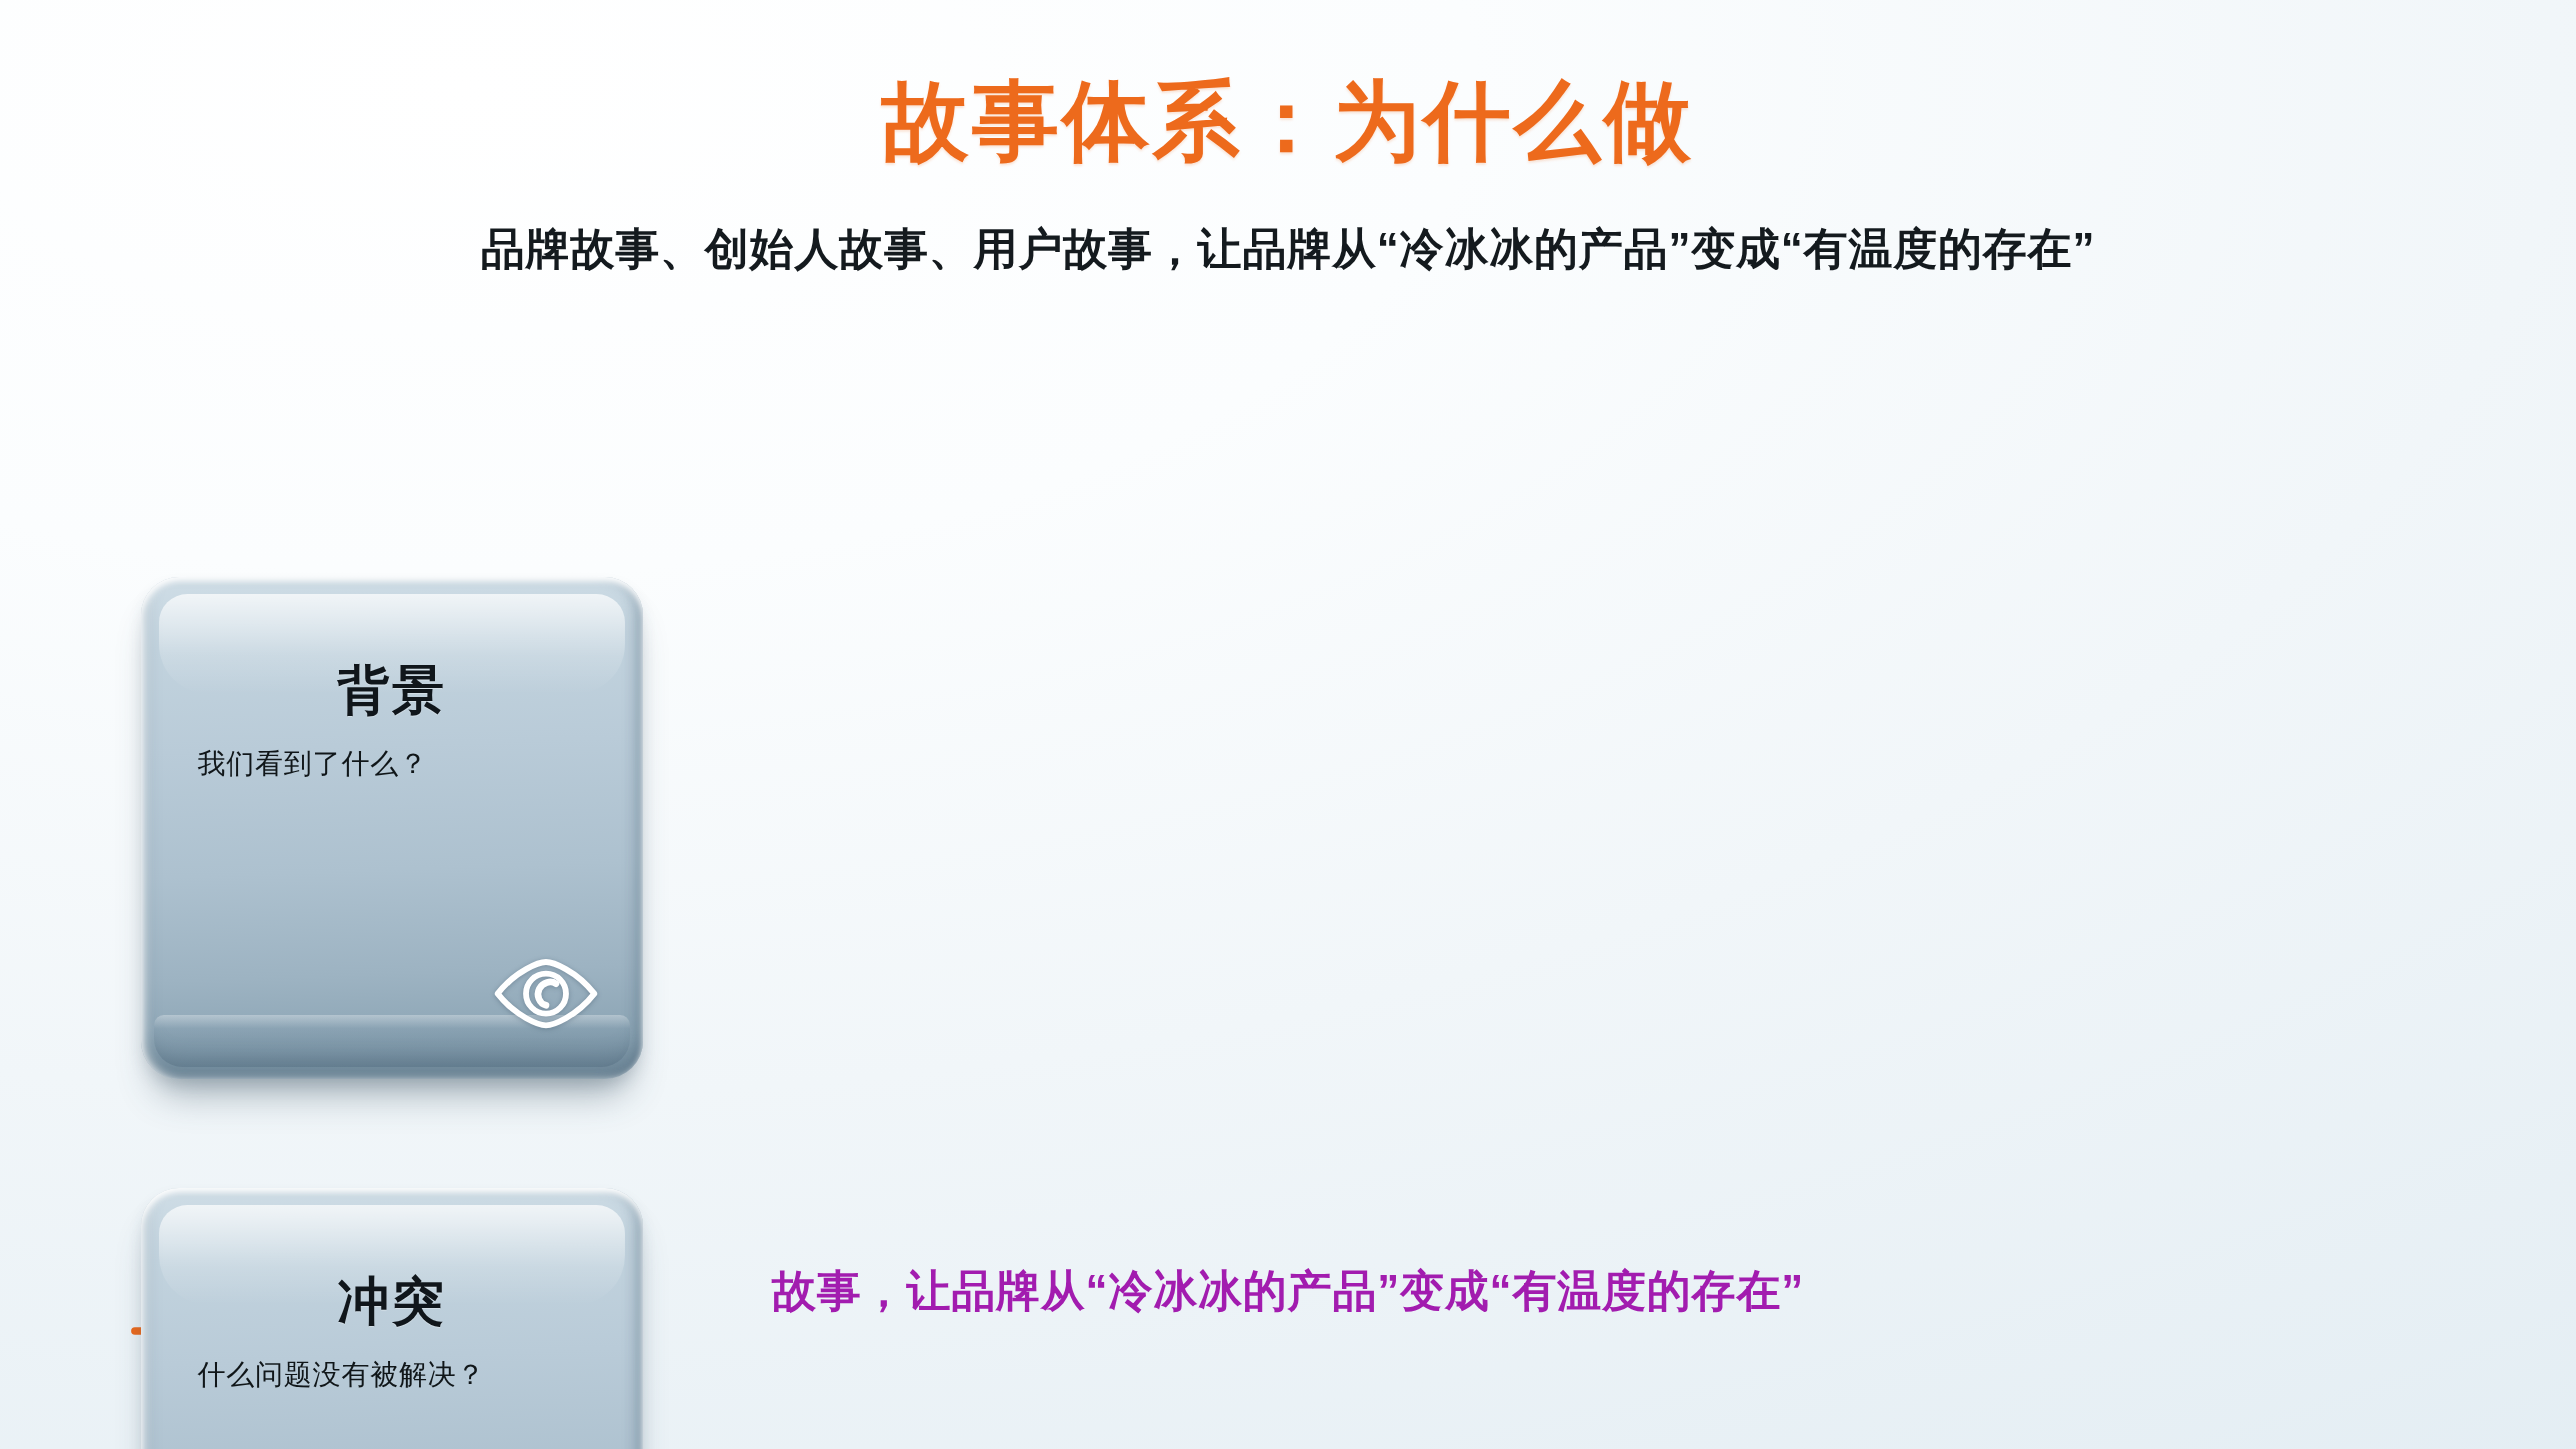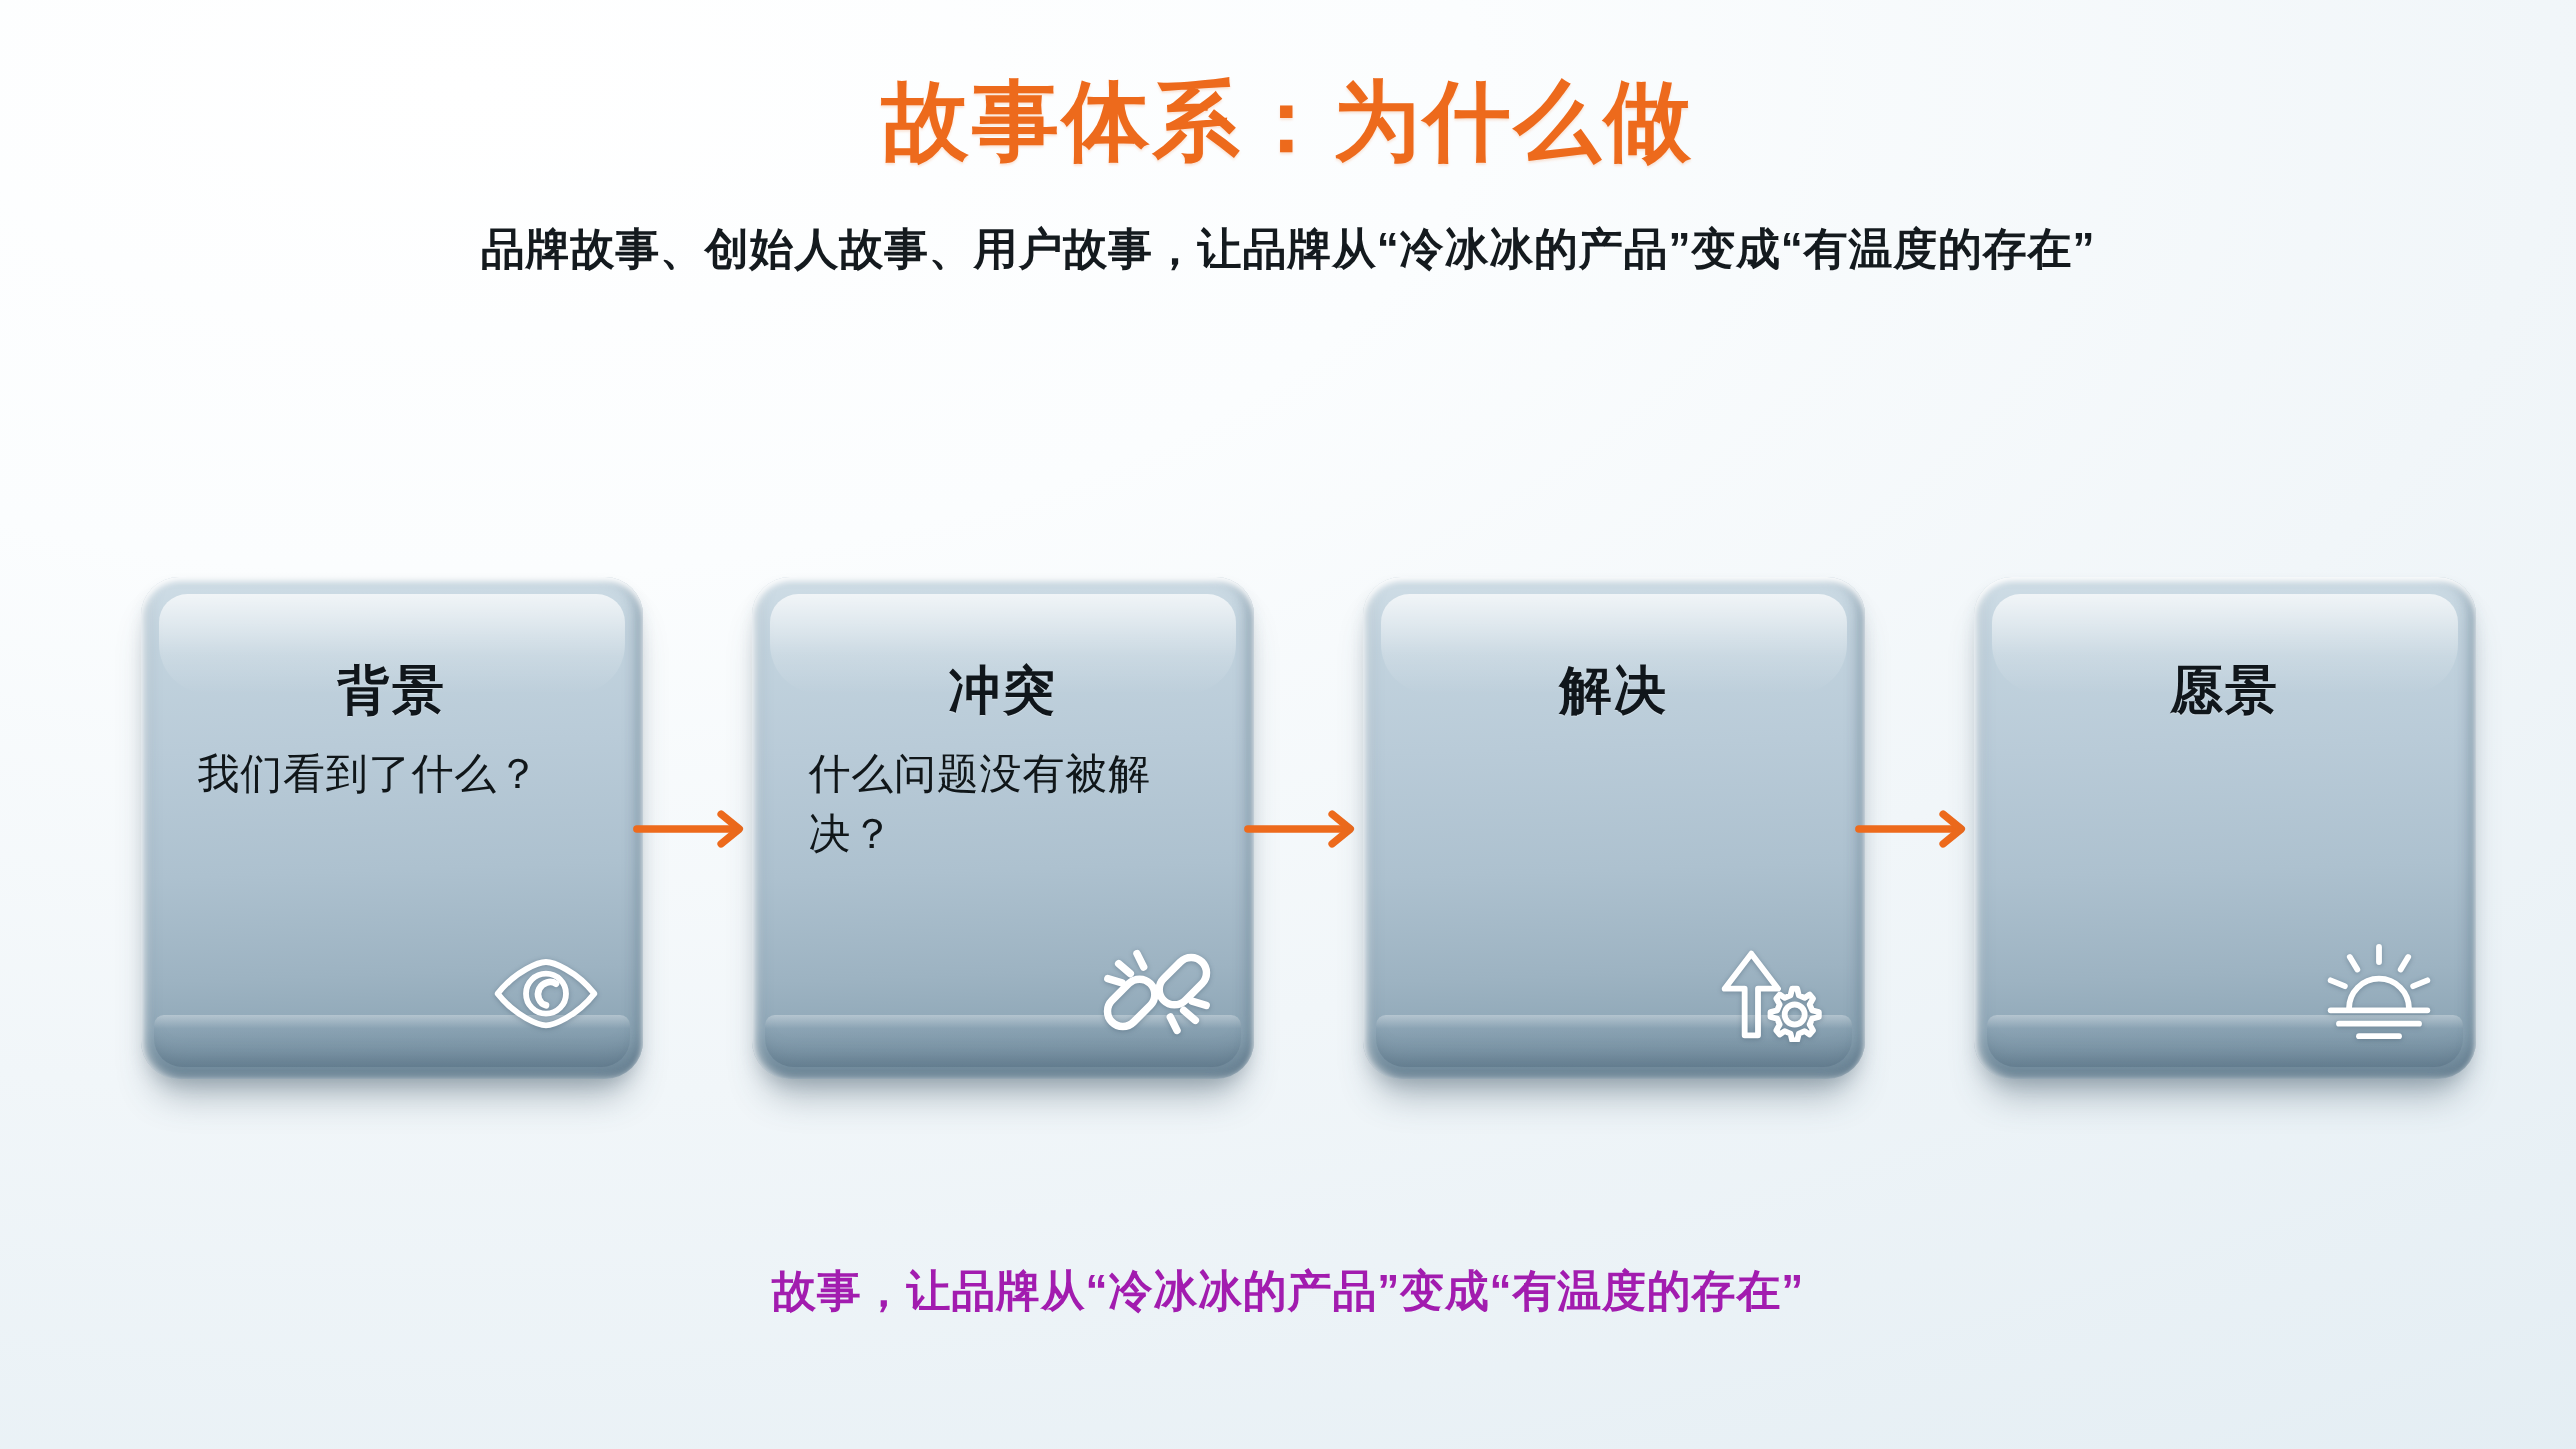--- a/index.html
+++ b/index.html
@@ -53,21 +53,22 @@
   }
 
   
   .card-row {
     position: absolute;
     top: 577px;
     left: 141px;
     width: 2300px;
     height: 502px;
     display: flex;
-    align-items: flex-end;
+    align-items: flex-start;
+    flex-direction: column;
   }
 
   .card-slot {
     position: relative;
     width: 502px;
     height: 502px;
     flex: 0 0 502px;
   }
 
   .gap {
@@ -145,21 +146,21 @@
     letter-spacing: 2.5px;
     line-height: 1.1;
     margin-top: 40px;
     text-shadow: 0 0.8px 0.8px rgba(255,255,255,0.35);
   }
 
   .card-desc {
     margin-top: 25px;
     width: 100%;
     padding-left: 18.4px;
-    font-size: 42px;
+    font-size: 28px;
     font-weight: normal;
     color: #101619;
     line-height: 1.42;
     text-align: left;
     letter-spacing: 0.8px;
   }
 
   .card-icon {
     position: absolute;
     right: 40px;

